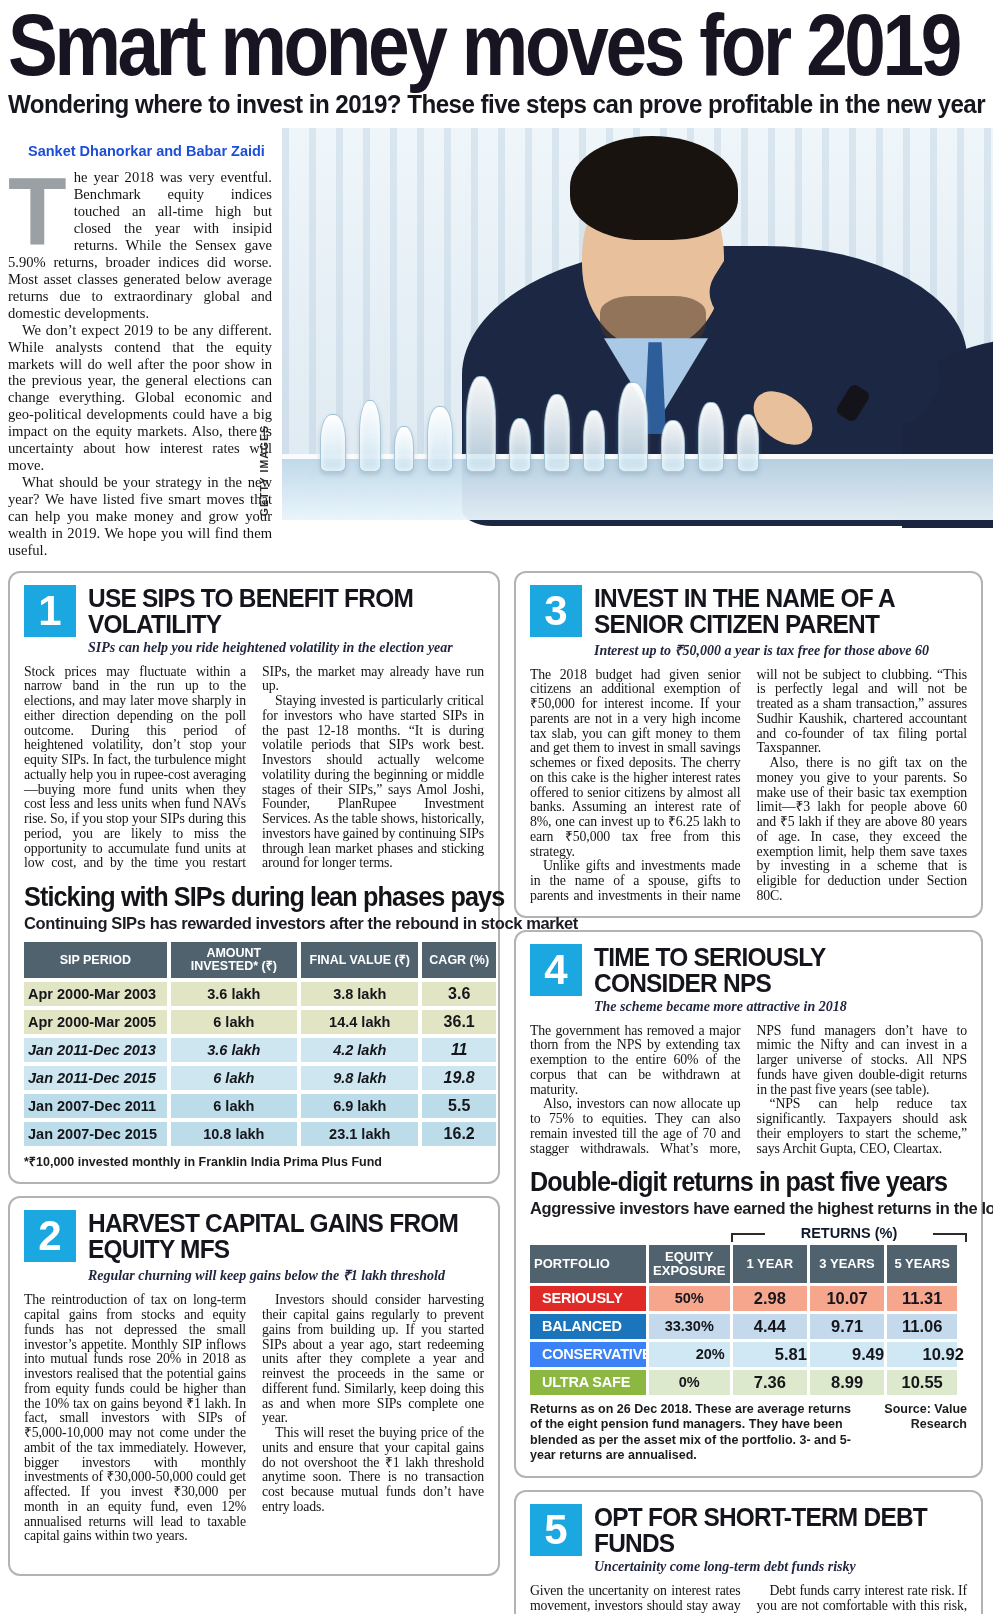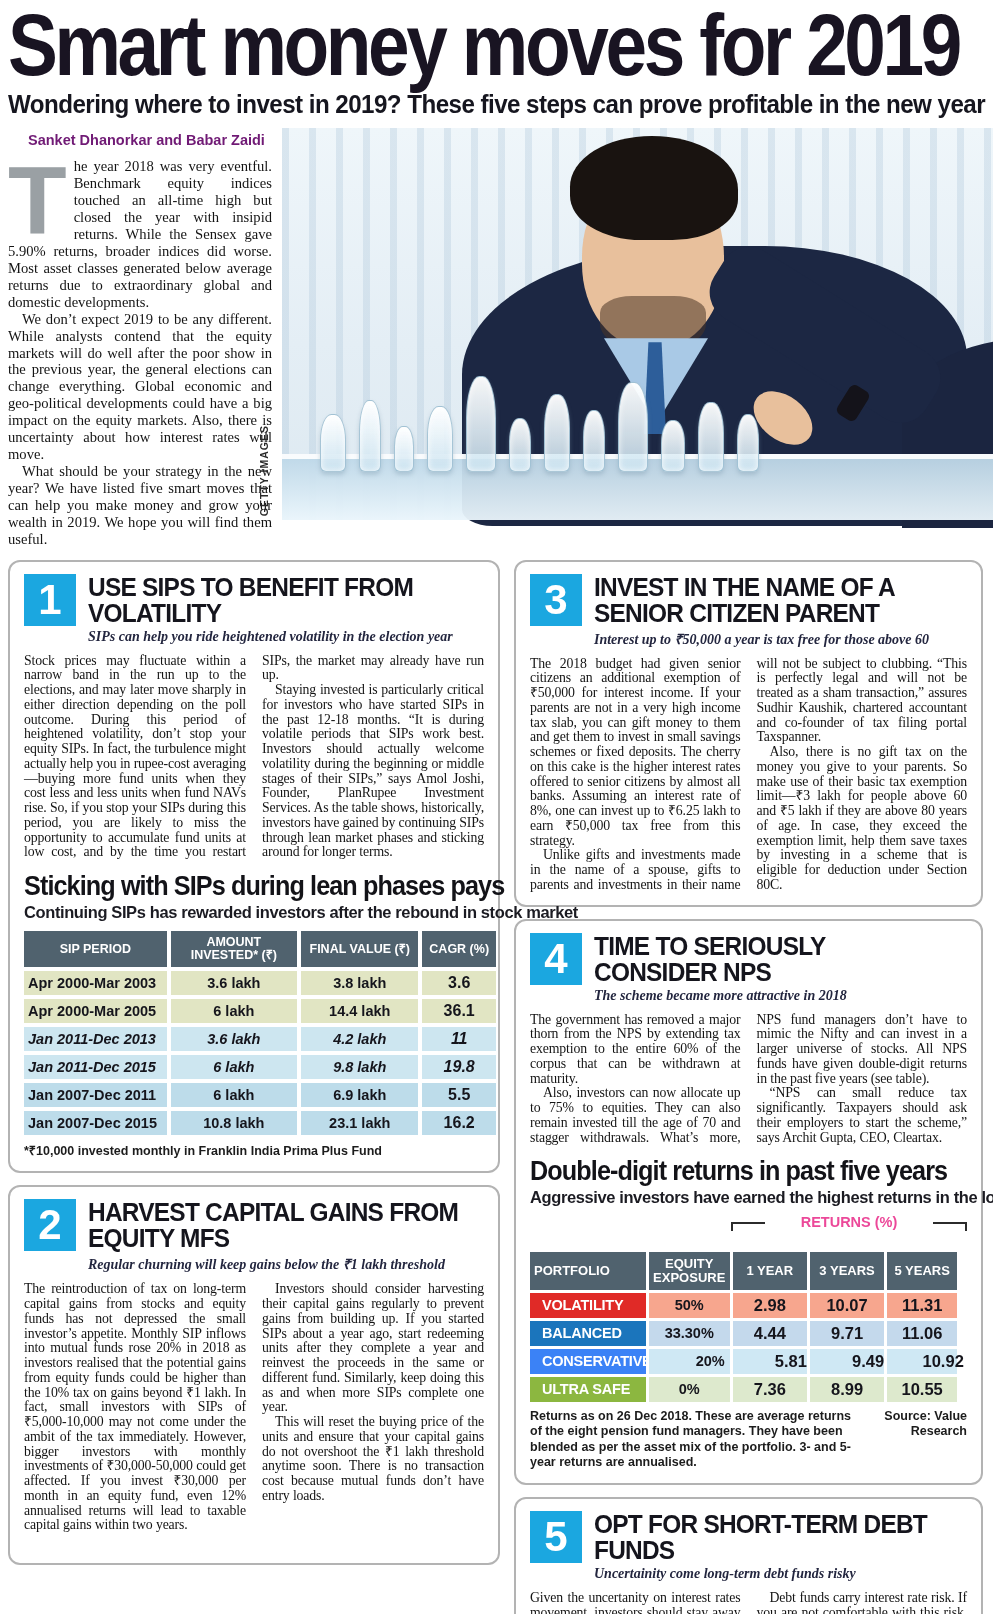--- a/index.html
+++ b/index.html
@@ -13,21 +13,21 @@
              letter-spacing:-4px; line-height:.97; color:#191422; display:inline-block;
              transform:scaleX(.85); transform-origin:left; white-space:nowrap; }
   .mast .sub { font-family:"Liberation Sans", sans-serif; font-weight:bold; font-size:26px;
                letter-spacing:-.6px; color:#16161f; display:inline-block;
                transform:scaleX(.93); transform-origin:left; white-space:nowrap; margin-top:2px; }
 
   
   .toprow { display:flex; margin-top:8px; padding-left:8px; }
   .introcol { width:274px; flex:0 0 274px; padding-right:10px; }
   .byline { font-family:"Liberation Sans", sans-serif; font-weight:bold; font-size:14.5px;
-            margin:4px 0 10px 20px; color:#701a75; }
+            margin:15px 0 10px 20px; color:#1d4ed8; }
   .introcol p { font-size:14.6px; line-height:1.16; text-align:justify; }
   .introcol p.ind { text-indent:14px; }
   .dropcap { float:left; font-family:"Liberation Sans", sans-serif; font-weight:bold;
              font-size:96px; line-height:.72; color:#9aa0a4; padding:8px 7px 2px 0; }
 
   .photo { position:relative; flex:1; height:392px; overflow:visible;
            background:
              repeating-linear-gradient(90deg, rgba(176,200,219,.35) 0 7px, rgba(255,255,255,0) 7px 27px),
              linear-gradient(180deg,#eff6fa 0%, #e4eef5 55%, #dde9f1 100%); }
   .photo .credit { position:absolute; left:-24px; bottom:4px; writing-mode:vertical-rl;
@@ -98,21 +98,21 @@
   .t1 { grid-template-columns:31% 27.5% 25.5% 16%; margin-top:2px; }
   .t1 .rA { background:#e1e5c3; }
   .t1 .rB { background:#cde6f0;font-style:italic; }
   .t1 .rC { background:#bddcea; }
   .t1 .cagr { font-size:16px; }
   .footnote { font-family:"Liberation Sans", sans-serif; font-weight:bold; font-size:12.5px;
               color:#1c1c1c; margin-top:7px; }
 
   
   .bracket { display:flex; align-items:flex-start; font-family:"Liberation Sans", sans-serif;
-             font-weight:bold; font-size:14.5px; color:#ec4899; margin-bottom:21px;gap:29px; }
+             font-weight:bold; font-size:14.5px; color:#0f172a; margin-bottom:3px;gap:29px; }
   .bracket .line { flex:1; border-top:2px solid #2b2b2b; height:9px; margin-top:8px; }
   .bracket .line.l { border-left:2px solid #2b2b2b; }
   .bracket .line.r { border-right:2px solid #2b2b2b; }
   .bracket .btxt { padding:0 7px; white-space:nowrap; }
 
   
   .t3 { grid-template-columns:26.5% 18.5% 17% 17% 16%; gap:3px; margin-top:2px; }
   .t3 .th { font-size:13px; }
   .t3 .lab { color:#fff; font-size:14.5px; justify-content:flex-start; padding-left:12px; letter-spacing:-.2px; }
   .t3 .agg { background:#e02a27; } .t3 .aggD { background:#f7a68e; }
@@ -272,38 +272,38 @@
         <div class="sec-head">
           <div class="badge">4</div>
           <div class="sec-titles">
             <h2>TIME TO SERIOUSLY CONSIDER NPS</h2>
             <div class="sec-sub">The scheme became more attractive in 2018</div>
           </div>
         </div>
         <div class="cols2">
           <p>The government has removed a major thorn from the NPS by extending tax exemption to the entire 60% of the corpus that can be withdrawn at maturity.</p>
           <p class="ind">Also, investors can now allocate up to 75% to equities. They can also remain invested till the age of 70 and stagger withdrawals. What’s more, NPS fund managers don’t have to mimic the Nifty and can invest in a larger universe of stocks. All NPS funds have given double-digit returns in the past five years (see table).</p>
-          <p class="ind">“NPS can small reduce tax significantly. Taxpayers should ask their employers to start the scheme,” says Archit Gupta, CEO, Cleartax.</p>
+          <p class="ind">“NPS can help reduce tax significantly. Taxpayers should ask their employers to start the scheme,” says Archit Gupta, CEO, Cleartax.</p>
         </div>
 
         <span class="tbl-title">Double-digit returns in past five years</span><br>
         <span class="tbl-sub">Aggressive investors have earned the highest returns in the long term</span>
         <div class="bracket" style="margin-left:46%">
           <div class="line l"></div>
           <div class="btxt">RETURNS (%)</div>
           <div class="line r"></div>
         </div>
         <div class="grid-tbl t3">
           <div class="th left">PORTFOLIO</div>
           <div class="th">EQUITY EXPOSURE</div>
           <div class="th">1 YEAR</div>
           <div class="th">3 YEARS</div>
           <div class="th">5 YEARS</div>
 
-          <div class="cell lab agg">VOLATILITY</div>
+          <div class="cell lab agg">SERIOUSLY</div>
           <div class="cell aggD">50%</div>
           <div class="cell aggD num">2.98</div>
           <div class="cell aggD num">10.07</div>
           <div class="cell aggD num">11.31</div>
 
           <div class="cell lab bal">BALANCED</div>
           <div class="cell balD">33.30%</div>
           <div class="cell balD num">4.44</div>
           <div class="cell balD num">9.71</div>
           <div class="cell balD num">11.06</div>

